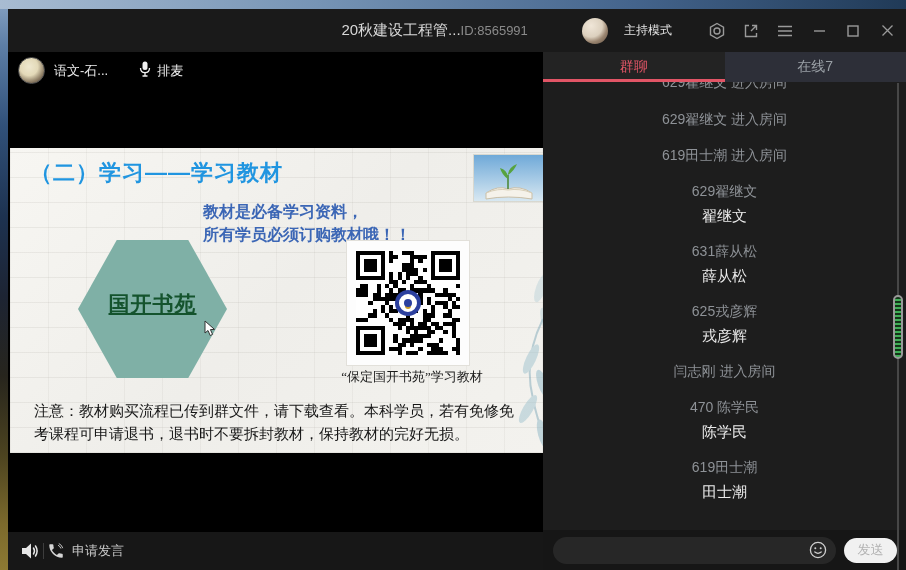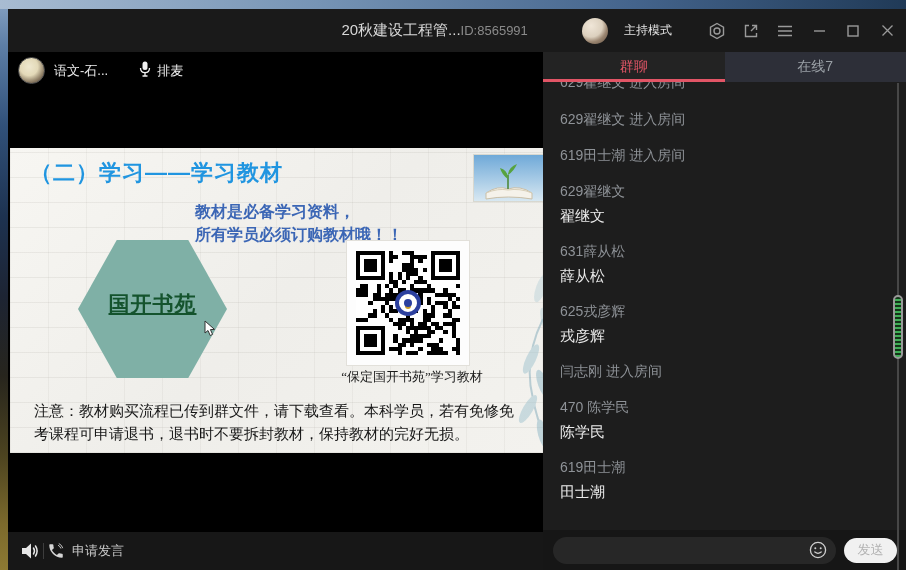--- a/index.html
+++ b/index.html
@@ -35,21 +35,21 @@
 
   
   .slide { position:absolute; left:2px; top:96px; width:533px; height:305px; overflow:hidden;
     background-color:#f2f1ed;
     background-image:
       repeating-linear-gradient(0deg, rgba(120,115,105,.10) 0 1px, rgba(255,255,255,0) 1px 25px),
       repeating-linear-gradient(90deg, rgba(120,115,105,.07) 0 1px, rgba(255,255,255,0) 1px 38px),
       linear-gradient(135deg,#f7f6f2 0%,#efeeea 50%,#f3f2ee 100%);
     font-family:"Liberation Serif","DejaVu Serif",serif; }
   .slide-title { position:absolute; left:20px; top:10px; font-size:22px; font-weight:bold; color:#2095e0; letter-spacing:1px; font-family:"Liberation Sans","DejaVu Sans",sans-serif; }
-  .slide-lines { position:absolute; left:185px; top:52px; font-size:16px; line-height:23px; color:#3b66b5; font-weight:bold; }
+  .slide-lines { position:absolute; left:193px; top:52px; font-size:16px; line-height:23px; color:#3b66b5; font-weight:bold; }
   .hexagon { position:absolute; left:68px; top:92px; width:149px; height:138px; background:#7fb0a6;
     clip-path:polygon(26% 0,74% 0,100% 50%,74% 100%,26% 100%,0 50%); }
   .hex-label { margin-top:50px; text-align:center; font-size:21px; font-weight:bold; color:#14532d; text-decoration:underline; letter-spacing:1px; font-family:"Liberation Sans","DejaVu Sans",sans-serif; }
   .qr-box { position:absolute; left:337px; top:93px; width:122px; height:124px; background:#fdfdfd; box-shadow:0 0 0 1px #e2e0da; display:flex; align-items:center; justify-content:center; }
   .qr-inner { position:relative; width:104px; height:104px; }
   .qr-logo { position:absolute; left:50%; top:50%; width:26px; height:26px; transform:translate(-50%,-50%); border-radius:50%; background:#fff; border:4px solid #2b3f9e; }
   .qr-logo::after { content:""; position:absolute; left:50%; top:50%; width:8px; height:8px; transform:translate(-50%,-50%); border-radius:50%; background:#2b3f9e; box-shadow:0 3px 0 -1px #c89a2a; }
   .qr-caption { position:absolute; left:322px; top:220px; width:160px; text-align:center; font-size:13px; color:#1b1b1b; }
   .slide-note { position:absolute; left:24px; top:252px; width:486px; font-size:15px; line-height:23px; color:#161616; }
   .book-img { position:absolute; left:464px; top:7px; width:69px; height:46px; box-shadow:0 0 0 1px #d8d8d0; }
@@ -63,21 +63,21 @@
   .request-speak { display:flex; align-items:center; gap:7px; color:#c9c9c9; font-size:13px; cursor:pointer; }
 
   
   .chat-panel { flex:1; display:flex; flex-direction:column; background:#1d1d1d; min-width:0; position:relative; }
   .chat-tabs { display:flex; height:30px; flex:0 0 30px; }
   .chat-tab { flex:1; display:flex; align-items:center; justify-content:center; font-size:14px; cursor:pointer; position:relative; }
   .chat-tab.active { background:#232323; color:#e25566; }
   .chat-tab.active::after { content:""; position:absolute; left:0; right:0; bottom:0; height:3px; background:#e25566; }
   .chat-tab.inactive { background:#2d2f38; color:#9aa0a6;text-align:right; }
 
-  .chat-list { flex:1; overflow:hidden; padding:0 17px; position:relative; }
+  .chat-list { flex:1; overflow:hidden; padding:0 17px; position:relative;text-align:center; }
   .msg { font-size:14px; color:#8e9297; margin-top:17px; line-height:19px; }
   .msg .sender { color:#8e9297; margin-bottom:5px; }
   .msg .content { color:#eaeaea; font-size:15px; }
   .msg.clipped-wrap { height:11px; overflow:hidden; margin-top:0; }
   .msg.clipped-wrap .clip-inner { transform:translateY(-9px); }
 
   .scroll-track { position:absolute; right:7px; top:31px; width:2px; height:498px; background:#474747; }
   .scroll-thumb { position:absolute; right:3px; top:243px; width:10px; height:64px; border-radius:5px; border:2px solid #9a9a9a; background:repeating-linear-gradient(180deg,#143318 0 2px,#3fae56 2px 4px); cursor:grab; }
 
   .chat-input-row { flex:0 0 40px; height:40px; background:#161616; display:flex; align-items:center; padding:0 9px 0 10px; gap:8px; }

